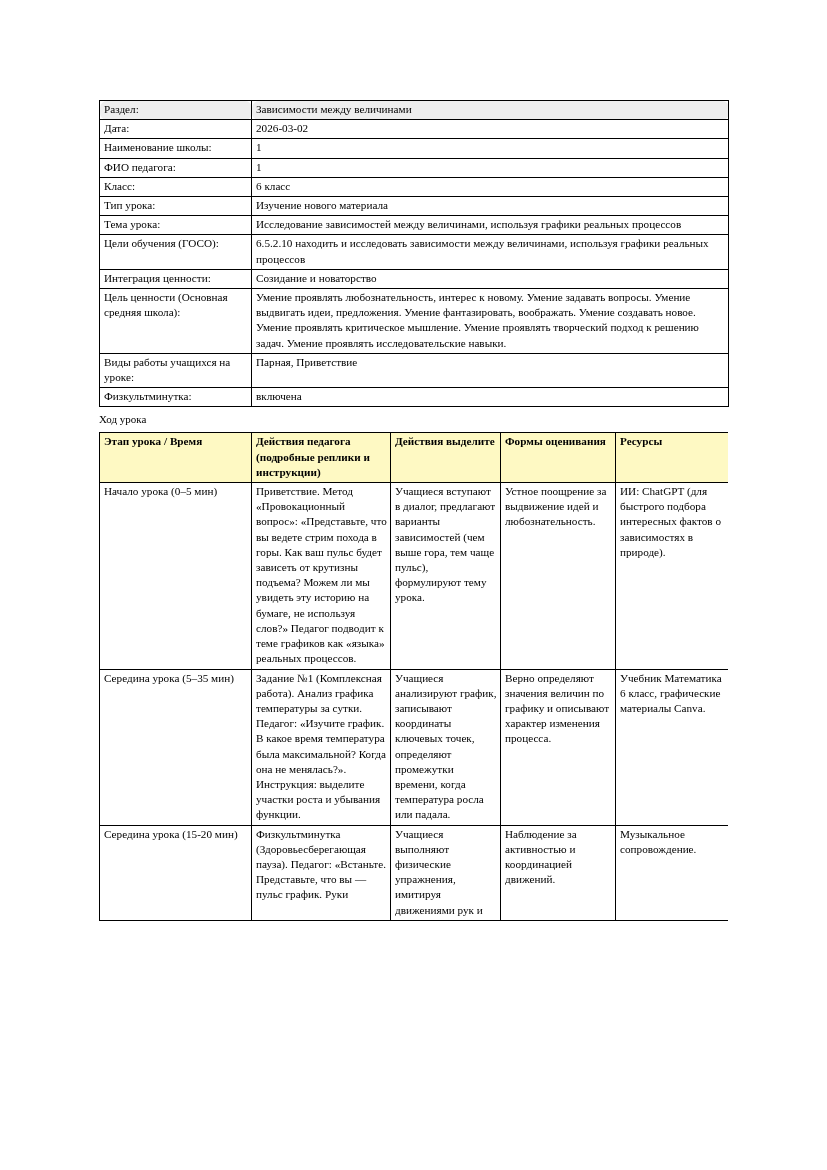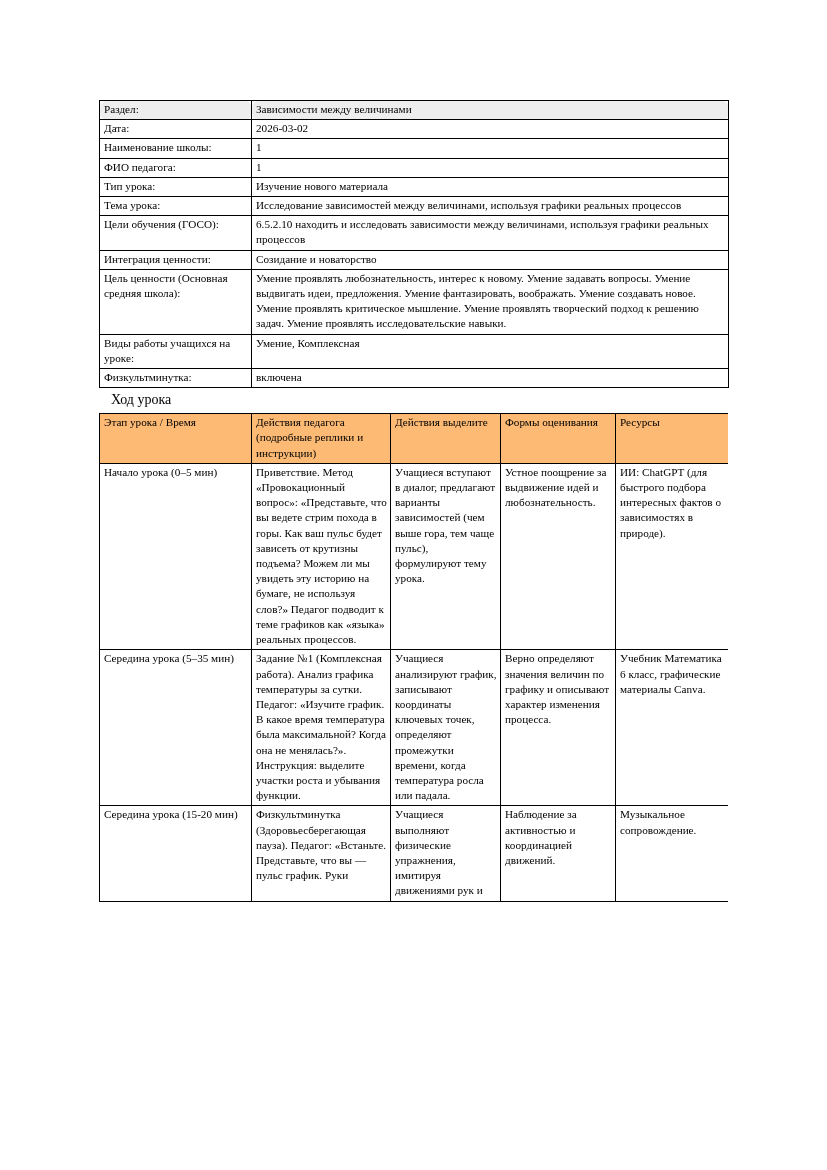--- a/index.html
+++ b/index.html
@@ -31,23 +31,23 @@
   }
 
   .doc-title {
     font-size: 11.2px;
     line-height: 16px;
     margin: 0 0 7px 0;
     white-space: nowrap;
   }
 
   .section-label {
-    font-size: 14px;
+    font-size: 11px;
     line-height: 16px;
-    margin: 4px 0 5px 12px;
+    margin: 4px 0 5px 0;
   }
 
   table.doc-table {
     border-collapse: collapse;
     width: 629px;
     table-layout: fixed;
     font-size: 11.2px;
     line-height: 15.2px;
   }
   table.doc-table td,
@@ -66,21 +66,21 @@
   .info-table col.c-label { width: 152px; }
   .info-table col.c-value { width: 477px; }
   .info-table tr.shaded td { background: #eeeeee; border-radius: 7px; }
 
   
   .flow-table col.f1 { width: 152px; }
   .flow-table col.f2 { width: 139px; }
   .flow-table col.f3 { width: 110px; }
   .flow-table col.f4 { width: 115px; }
   .flow-table col.f5 { width: 113px; }
-  .flow-table thead td { background: #fdba74; }
+  .flow-table thead td { background: #fef9c3; font-weight: bold; }
 
   .flow-table td { padding: 1px 1px 2px 3px; }
 
   
   .flow-wrap {
     position: relative;
     overflow: hidden;
     height: 100px;
   }
 </style>
@@ -107,20 +107,24 @@
           </tr>
           <tr>
             <td>Наименование школы:</td>
             <td>1</td>
           </tr>
           <tr>
             <td>ФИО педагога:</td>
             <td>1</td>
           </tr>
           <tr>
+            <td>Класс:</td>
+            <td>6 класс</td>
+          </tr>
+          <tr>
             <td>Тип урока:</td>
             <td>Изучение нового материала</td>
           </tr>
           <tr>
             <td>Тема урока:</td>
             <td>Исследование зависимостей между величинами, используя графики реальных процессов</td>
           </tr>
           <tr>
             <td>Цели обучения (ГОСО):</td>
             <td>6.5.2.10 находить и исследовать зависимости между величинами, используя графики реальных процессов</td>
@@ -128,21 +132,21 @@
           <tr>
             <td>Интеграция ценности:</td>
             <td>Созидание и новаторство</td>
           </tr>
           <tr>
             <td>Цель ценности (Основная средняя школа):</td>
             <td>Умение проявлять любознательность, интерес к новому. Умение задавать вопросы. Умение выдвигать идеи, предложения. Умение фантазировать, воображать. Умение создавать новое. Умение проявлять критическое мышление. Умение проявлять творческий подход к решению задач. Умение проявлять исследовательские навыки.</td>
           </tr>
           <tr>
             <td>Виды работы учащихся на уроке:</td>
-            <td>Умение, Комплексная</td>
+            <td>Парная, Приветствие</td>
           </tr>
           <tr>
             <td>Физкультминутка:</td>
             <td>включена</td>
           </tr>
         </tbody>
     </table>
 
     <div class="section-label">Ход урока</div>
 

